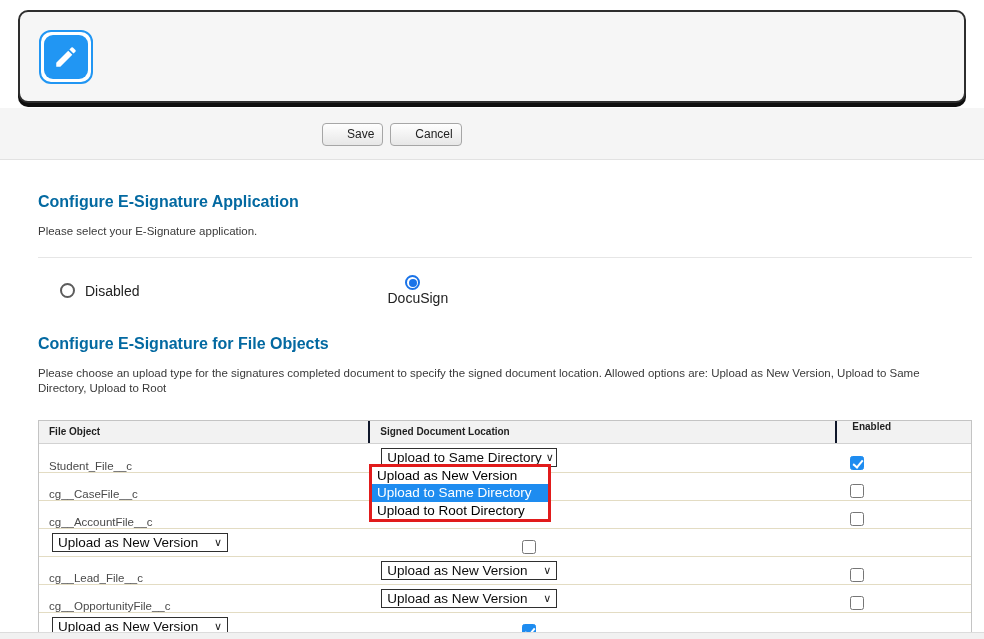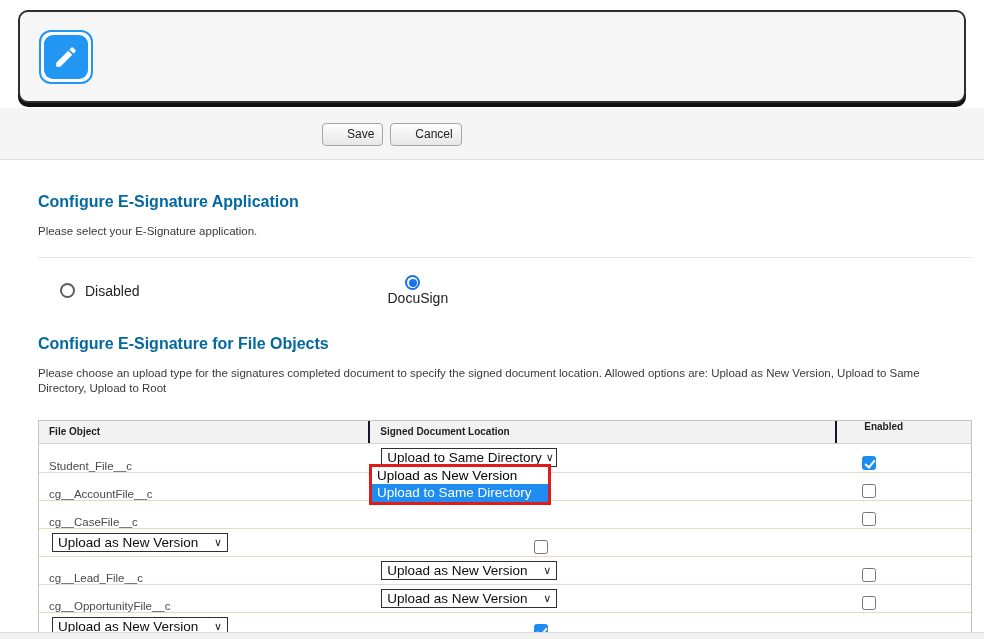--- a/index.html
+++ b/index.html
@@ -91,21 +91,21 @@
     background:#fff;
   }
   .thead {
     display:flex; align-items:center;
     height:23px; background:#f2f2f2;
     border-bottom:1px solid #d2d2d2;
     font-size:10px; font-weight:bold; color:#1f1f1f;
   }
   .col1 { width:330px; padding-left:10px; }
   .col2 { width:468px; padding-left:10px; align-self:stretch; display:flex; align-items:center; }
-  .col3 { width:136px; padding-left:27px; }
+  .col3 { width:136px; padding-left:15px; }
   .thead .col2, .thead .col3 { border-left:2px solid #0f172a; height:100%; }
   .trow {
     display:flex; align-items:flex-end; height:28px;
     font-size:11.5px; color:#4a4a4a; background:#fff;
   }
   .trow + .trow { border-top:1px solid #e3dcc3; }
   .sel {
     width:176px; height:19px;
     border:1px solid #2f2f2f; background:#fff;
     display:flex; align-items:center; justify-content:space-between;
@@ -203,31 +203,31 @@
         <span class="sel-label">Upload to Same Directory</span>
         <span class="arrow">∨</span>
       </div>
     </div>
     <div class="col3">
       <span class="cb checked"></span>
     </div>
   </div>
 
   <div class="trow">
+    <div class="col1">cg__CaseFile__c</div>
+    <div class="col2">
+      
+    </div>
+    <div class="col3">
+      <span class="cb"></span>
+    </div>
+  </div>
+
+  <div class="trow">
     <div class="col1">cg__AccountFile__c</div>
-    <div class="col2">
-      
-    </div>
-    <div class="col3">
-      <span class="cb"></span>
-    </div>
-  </div>
-
-  <div class="trow">
-    <div class="col1">cg__CaseFile__c</div>
     <div class="col2">
       
     </div>
     <div class="col3">
       <span class="cb"></span>
     </div>
   </div>
 
   <div class="trow">
     <div class="col2">
@@ -276,18 +276,19 @@
     </div>
     <div class="col3">
       <span class="cb checked"></span>
     </div>
   </div>
 </div>
 
     <div class="dd-overlay" id="dd-overlay">
         <div class="dd-opt">Upload as New Version</div>
         <div class="dd-opt selected">Upload to Same Directory</div>
+        <div class="dd-opt">Upload to Root Directory</div>
       </div>
   </div>
 
 </div>
 
 <div class="footer-strip"></div>
 
 </body></html>

